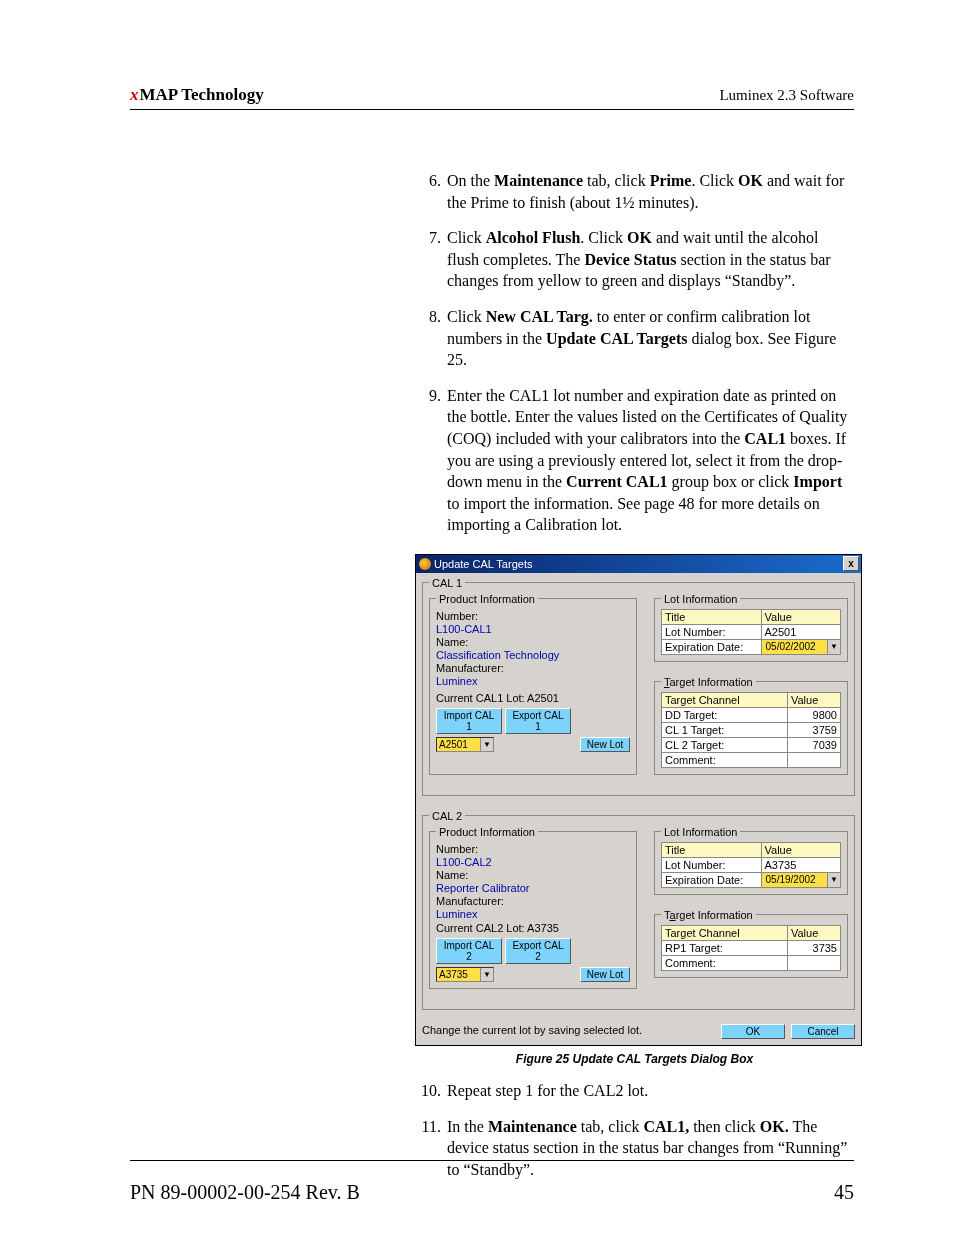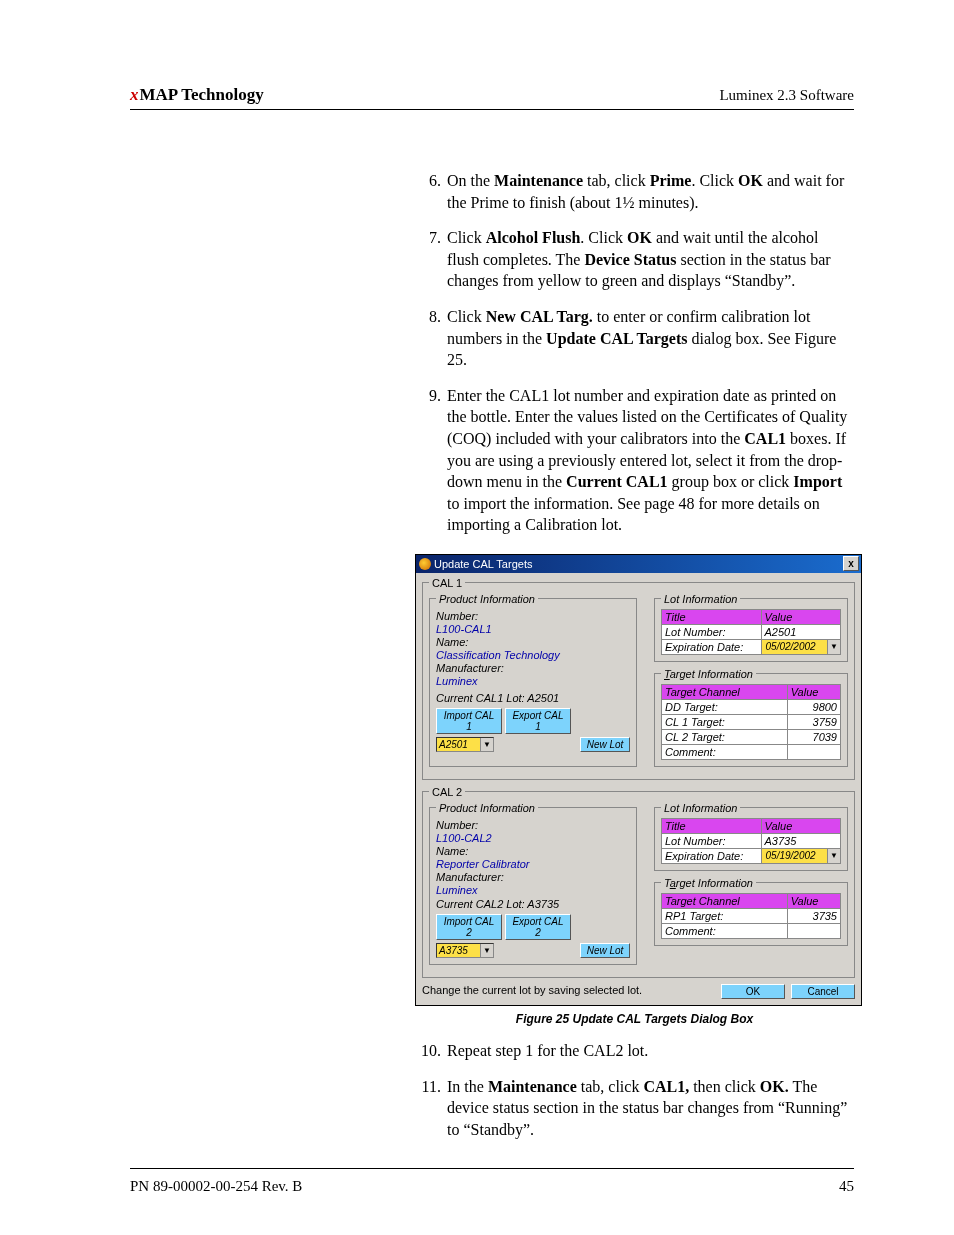--- a/index.html
+++ b/index.html
@@ -77,46 +77,46 @@
     background: #d6d3ce;
     border: 1px solid #fff;
     border-right-color: #555; border-bottom-color: #555;
     font-size: 10px; font-weight: bold;
     display: flex; align-items: center; justify-content: center;
     color: #000;
   }
   .dlgbody { padding: 4px 6px 6px 6px; }
   fieldset {
     border: 1px solid #888;
-    margin: 0 0 6px 0;
+    margin: 0 0 14px 0;
     padding: 4px 6px 6px 6px;
   }
   fieldset > legend {
     padding: 0 3px;
     color: #000;
     font-size: 11px;
   }
-  .cols { display: flex; gap: 17px; font-style: italic; }
+  .cols { display: flex; gap: 17px; }
   .cols > * { flex: 1; }
   .blue { color: #0000aa; }
   .row { margin: 1px 0; }
 
   .minitable {
     width: 100%;
     border-collapse: collapse;
     font-size: 11px;
   }
   .minitable td, .minitable th {
     border: 1px solid #888;
     padding: 1px 3px;
     font-weight: normal;
     text-align: left;
     background: #fff;
   }
-  .minitable th { background: #d946ef; }
+  .minitable th { background: #fef9c3; }
   .minitable td.num { text-align: right; }
 
   .selectbox {
     display: inline-flex; align-items: center;
     border: 1px inset #888; background: #fde047;
     height: 15px; font-size: 10px;
     padding-left: 2px;
     box-sizing: border-box;
   }
   .selectbox .arrow {
@@ -153,24 +153,24 @@
     margin-top: 4px;
     margin-bottom: 14px;
   }
 
   .footer {
     position: absolute;
     bottom: 40px;
     left: 130px;
     right: 100px;
     border-top: 1.2px solid #000;
-    padding-top: 9px;
+    padding-top: 20px;
     display: flex;
     justify-content: space-between;
-    font-size: 15px;
+    font-size: 20px;
   }
   .u { text-decoration: underline; }
 </style>
 </head>
 <body>
 
 <div class="page">
   <div class="header-row">
     <div>
       <span class="hx">x</span><span class="htech">MAP Technology</span>

